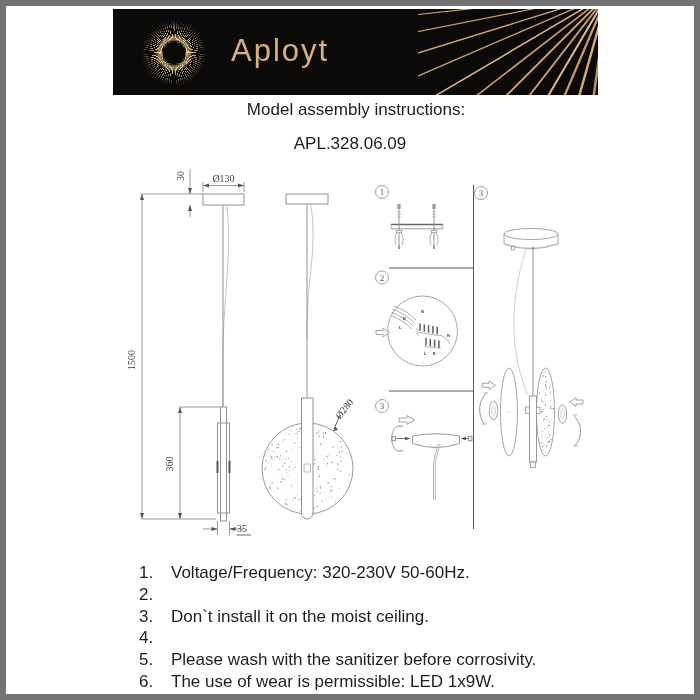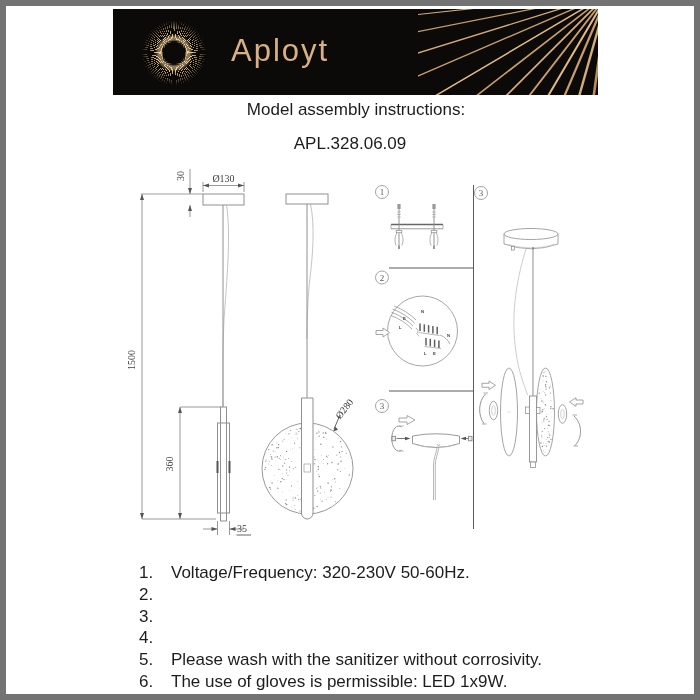--- a/index.html
+++ b/index.html
@@ -540,27 +540,28 @@
   <div class="ilist">
     <div class="irow">
       <span class="inum">1.</span>
       <span>Voltage/Frequency: 320-230V 50-60Hz.</span>
     </div>
     <div class="irow">
       <span class="inum">2.</span>
     </div>
     <div class="irow">
       <span class="inum">3.</span>
+      <span>Don`t install it on the moist ceiling.</span>
     </div>
     <div class="irow">
       <span class="inum">4.</span>
     </div>
     <div class="irow">
       <span class="inum">5.</span>
-      <span>Please wash with the sanitizer without corrosivity.</span>
+      <span>Please wash with the sanitizer before corrosivity.</span>
     </div>
     <div class="irow">
       <span class="inum">6.</span>
-      <span>The use of gloves is permissible: LED 1x9W.</span>
+      <span>The use of wear is permissible: LED 1x9W.</span>
     </div>
   </div>
 
 </div>
 
 </body></html>

